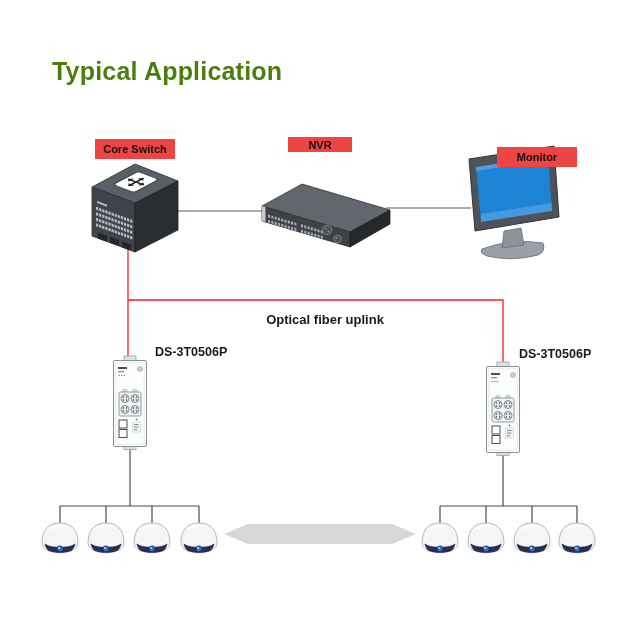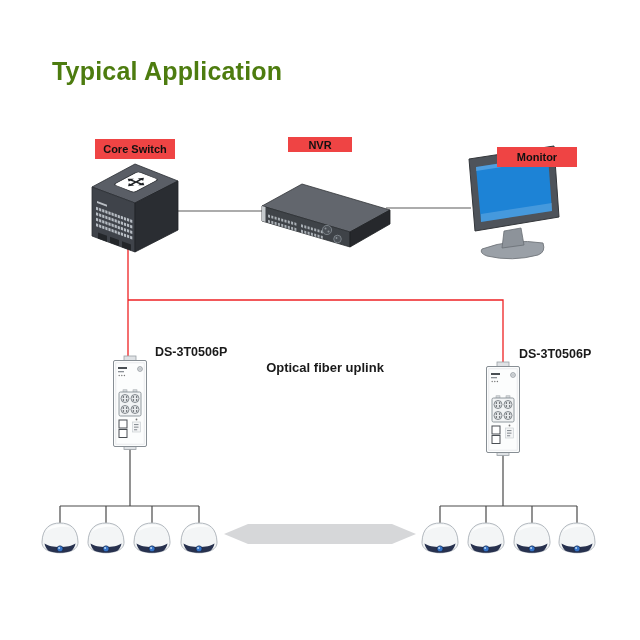--- a/index.html
+++ b/index.html
@@ -3,21 +3,21 @@
 <meta charset="utf-8">
 <style>
   html,body{margin:0;padding:0;background:#ffffff;}
   .canvas{position:relative;width:640px;height:640px;background:#ffffff;overflow:hidden;
           font-family:"Liberation Sans", sans-serif;}
   .diagram-svg{position:absolute;left:0;top:0;}
   .page-title{position:absolute;left:52px;top:57px;font-size:25px;font-weight:700;color:#4d7c0f;letter-spacing:.2px;}
   .label-box{position:absolute;background:#ef4444;display:flex;align-items:center;justify-content:center;
              font-size:11px;font-weight:700;color:#111;}
   .free-label{position:absolute;font-weight:700;color:#1a1a1a;white-space:nowrap;}
-  .centered{text-align:center;margin-top:48px;}
+  .centered{text-align:center;}
 </style>
 </head>
 <body>
 
 <div class="canvas">
 
   <svg class="diagram-svg" width="640" height="640" viewBox="0 0 640 640">
 
     <defs>
 

